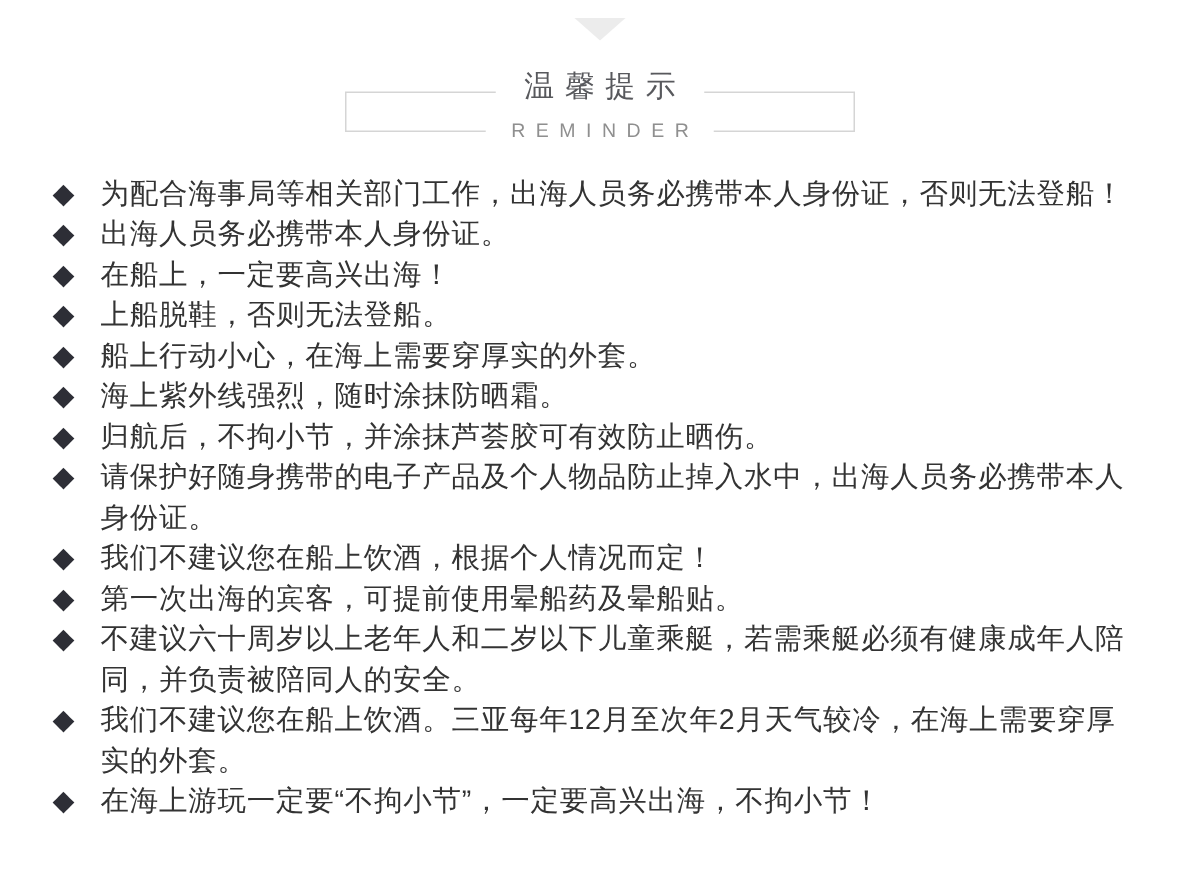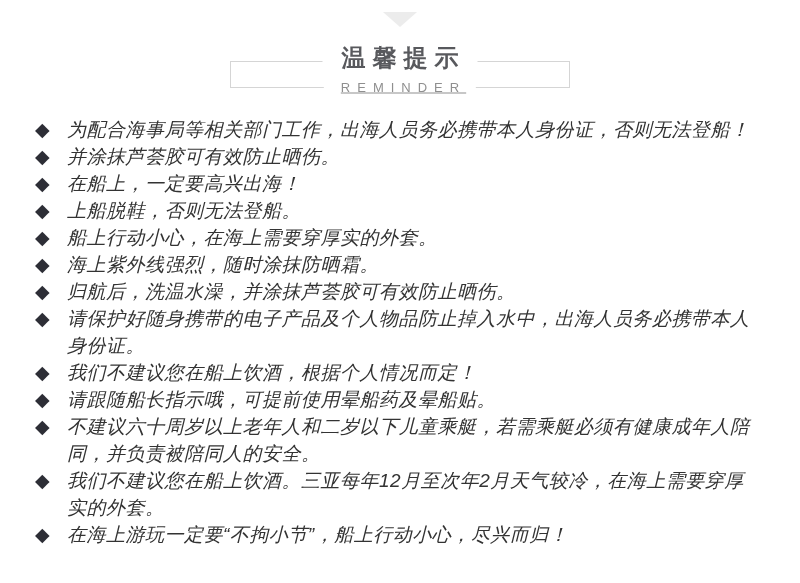--- a/index.html
+++ b/index.html
@@ -27,41 +27,40 @@
     margin: 34px auto 0;
     border: 1px solid #d5d5d5;
   }
   .title {
     position: absolute;
     left: 50%; top: -18px;
     transform: translateX(-50%);
     margin: 0;
     background: #ffffff;
     padding: 0 12px;
-    font-size: 24px;
+    font-size: 20px;
     line-height: 28px;
-    font-weight: bold;
+    font-weight: normal;
     letter-spacing: 7px;
     text-indent: 7px;
     color: #58595d;
     white-space: nowrap;
   }
   .subtitle {
     position: absolute;
     left: 50%; bottom: 0;
     transform: translate(-50%, 50%);
     background: #ffffff;
     padding: 0 10px;
     font-size: 13px;
     line-height: 13px;
     letter-spacing: 7px;
     text-indent: 7px;
     color: #8f8f8f;
     white-space: nowrap;
-    text-decoration: underline;
   }
 
   
   .tips {
     list-style: none;
     margin: 28px 0 0 0;
     padding: 0 38px 0 35px;
   }
   .tip {
     display: flex;
@@ -73,81 +72,80 @@
     font-size: 19px;
     line-height: 27px;
     color: #2d2e36;
   }
   .tip-text {
     flex: 1;
     font-size: 19px;
     line-height: 27px;
     letter-spacing: 0.5px;
     color: #333333;
-    font-style: italic;
   }
 </style>
 </head>
 <body>
 
 <div class="page">
   <div class="triangle"></div>
 
   <div class="title-box">
     <h1 class="title">温馨提示</h1>
     <div class="subtitle">REMINDER</div>
   </div>
 
   <ul class="tips">
       <li class="tip">
         <span class="bullet">◆</span>
         <span class="tip-text">为配合海事局等相关部门工作，出海人员务必携带本人身份证，否则无法登船！</span>
       </li>
       <li class="tip">
         <span class="bullet">◆</span>
-        <span class="tip-text">并涂抹芦荟胶可有效防止晒伤。</span>
+        <span class="tip-text">出海人员务必携带本人身份证。</span>
       </li>
       <li class="tip">
         <span class="bullet">◆</span>
         <span class="tip-text">在船上，一定要高兴出海！</span>
       </li>
       <li class="tip">
         <span class="bullet">◆</span>
         <span class="tip-text">上船脱鞋，否则无法登船。</span>
       </li>
       <li class="tip">
         <span class="bullet">◆</span>
         <span class="tip-text">船上行动小心，在海上需要穿厚实的外套。</span>
       </li>
       <li class="tip">
         <span class="bullet">◆</span>
         <span class="tip-text">海上紫外线强烈，随时涂抹防晒霜。</span>
       </li>
       <li class="tip">
         <span class="bullet">◆</span>
-        <span class="tip-text">归航后，洗温水澡，并涂抹芦荟胶可有效防止晒伤。</span>
+        <span class="tip-text">归航后，不拘小节，并涂抹芦荟胶可有效防止晒伤。</span>
       </li>
       <li class="tip">
         <span class="bullet">◆</span>
         <span class="tip-text">请保护好随身携带的电子产品及个人物品防止掉入水中，出海人员务必携带本人身份证。</span>
       </li>
       <li class="tip">
         <span class="bullet">◆</span>
         <span class="tip-text">我们不建议您在船上饮酒，根据个人情况而定！</span>
       </li>
       <li class="tip">
         <span class="bullet">◆</span>
-        <span class="tip-text">请跟随船长指示哦，可提前使用晕船药及晕船贴。</span>
+        <span class="tip-text">第一次出海的宾客，可提前使用晕船药及晕船贴。</span>
       </li>
       <li class="tip">
         <span class="bullet">◆</span>
         <span class="tip-text">不建议六十周岁以上老年人和二岁以下儿童乘艇，若需乘艇必须有健康成年人陪同，并负责被陪同人的安全。</span>
       </li>
       <li class="tip">
         <span class="bullet">◆</span>
         <span class="tip-text">我们不建议您在船上饮酒。三亚每年12月至次年2月天气较冷，在海上需要穿厚实的外套。</span>
       </li>
       <li class="tip">
         <span class="bullet">◆</span>
-        <span class="tip-text">在海上游玩一定要“不拘小节”，船上行动小心，尽兴而归！</span>
+        <span class="tip-text">在海上游玩一定要“不拘小节”，一定要高兴出海，不拘小节！</span>
       </li>
     </ul>
 </div>
 
 </body></html>

